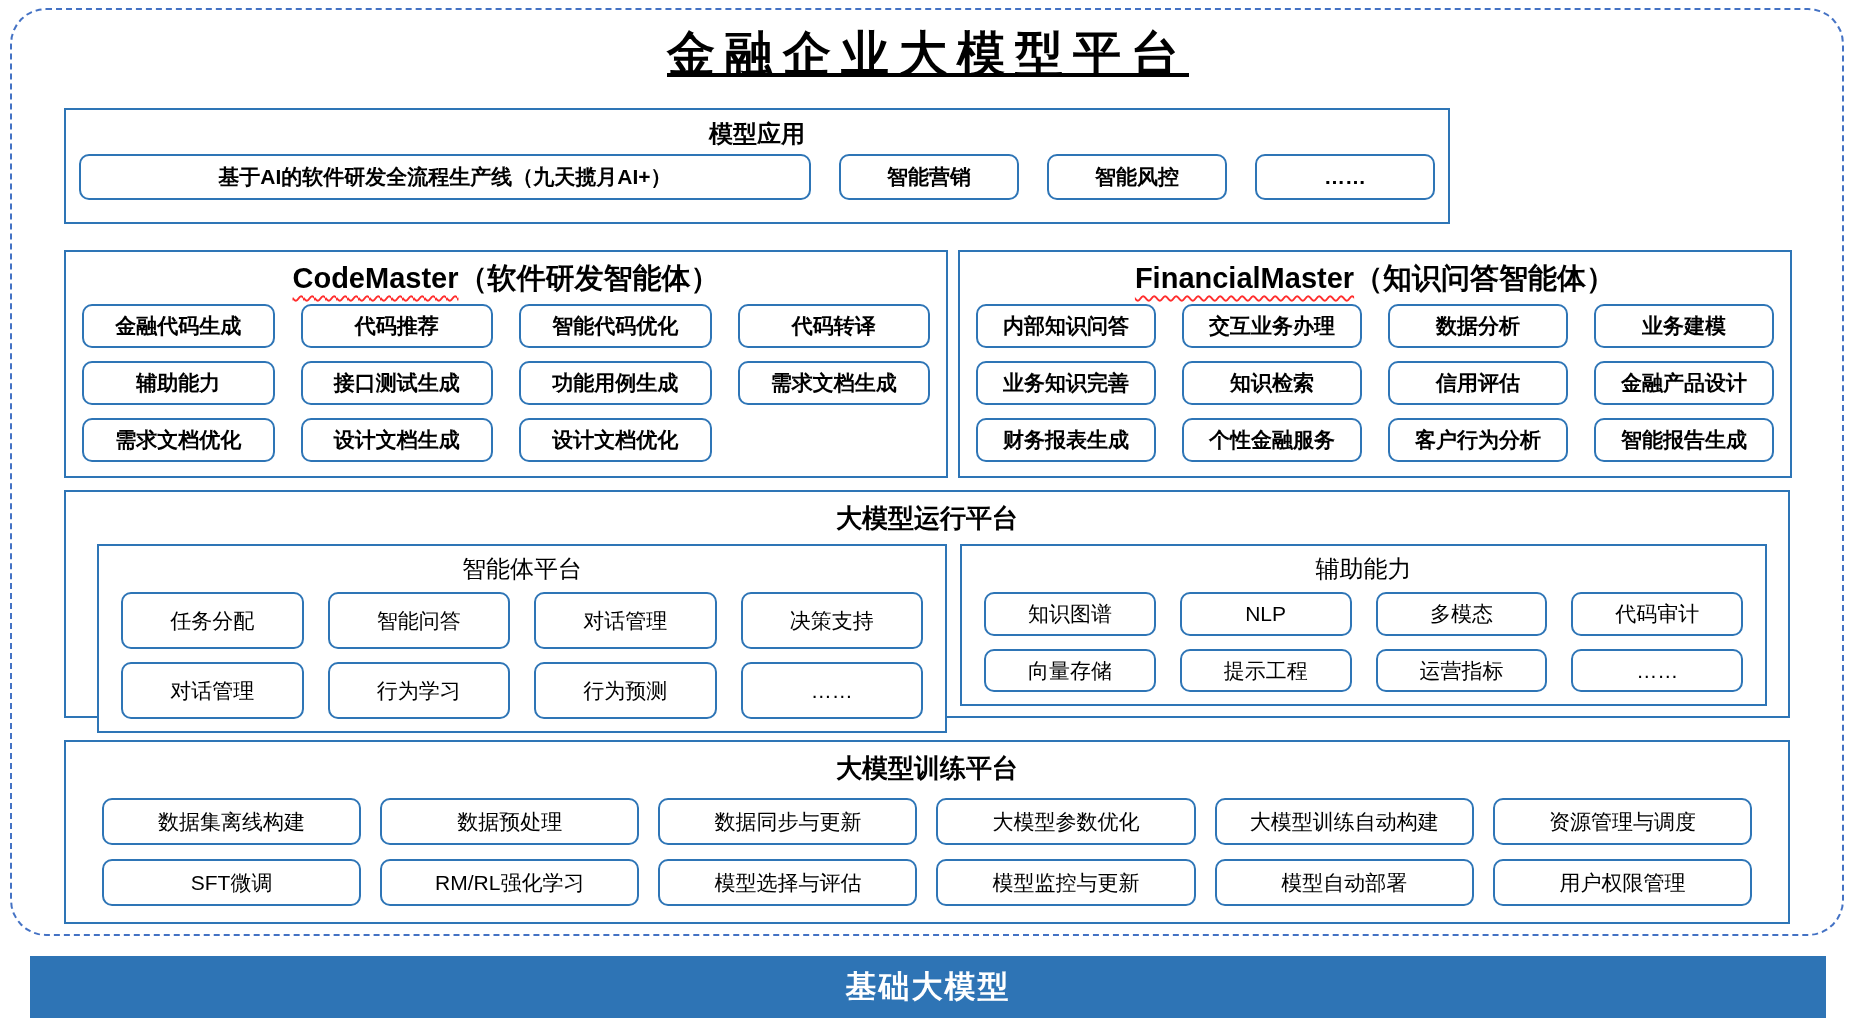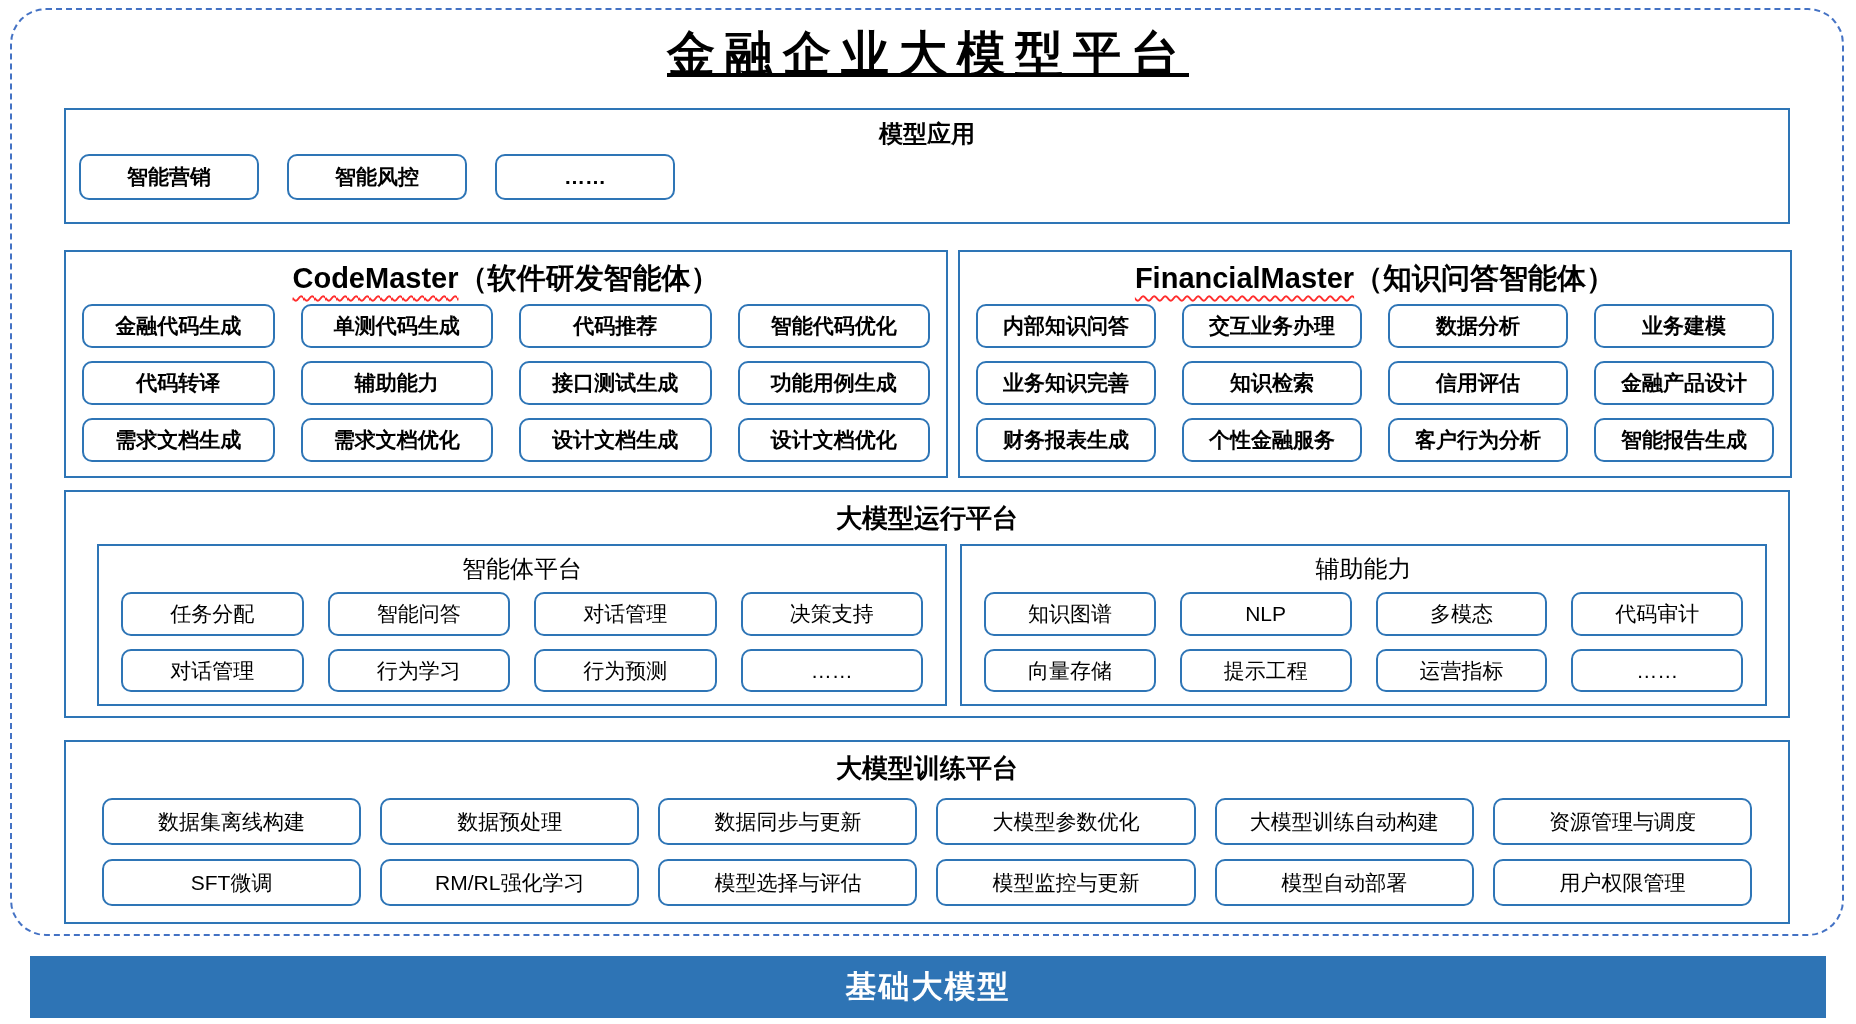--- a/index.html
+++ b/index.html
@@ -20,21 +20,21 @@
 
   .main-title{
     position:absolute;left:0;top:22px;width:100%;text-align:center;
     font-family:"DejaVu Serif",serif;font-weight:bold;font-size:48px;letter-spacing:10px;text-decoration:underline;
   }
 
   .sec{position:absolute;border:2px solid var(--border-blue,#2E75B6);background:#fff;}
   .sec-title{width:100%;text-align:center;font-weight:bold;}
 
   
-  .sec-app{left:64px;top:108px;width:1726px;height:116px;}
+  .sec-app{left:64px;top:108px;width:1386px;height:116px;}
   .sec-app .sec-title{margin-top:8px;font-size:24px;}
   .app-row{position:absolute;left:13px;right:13px;top:44px;height:46px;display:flex;gap:28px;}
 
   .box{
     border:2px solid var(--border-blue,#2E75B6);border-radius:10px;background:#fff;
     display:flex;align-items:center;justify-content:center;text-align:center;
     font-size:21px;line-height:1.1;padding:2px 6px;
   }
   .bold{font-weight:bold;}
   .box-wide{flex:1 1 auto;}
@@ -50,21 +50,21 @@
   }
   .grid4{
     position:absolute;left:16px;right:16px;top:52px;bottom:14px;
     display:grid;grid-template-columns:repeat(4,1fr);gap:13px 26px;
   }
 
   
   .sec-runtime{left:64px;top:490px;width:1726px;height:228px;}
   .sec-runtime > .sec-title{margin-top:9px;font-size:26px;}
   .sub-box{position:absolute;border:2px solid var(--border-blue,#2E75B6);background:#fff;}
-  .sub-agent{left:31px;top:52px;width:850px;height:162px;}
+  .sub-agent{left:31px;top:52px;width:850px;height:189px;}
   .sub-aux{left:894px;top:52px;width:807px;height:162px;}
   .sub-title{width:100%;text-align:center;font-weight:normal;font-size:24px;margin-top:7px;}
   .grid4s{
     position:absolute;left:22px;right:22px;top:46px;bottom:12px;
     display:grid;grid-template-columns:repeat(4,1fr);gap:13px 24px;
   }
   .grid4s .box,.grid6 .box{font-weight:400;}
 
   
   .sec-training{left:64px;top:740px;width:1726px;height:184px;}
@@ -87,33 +87,33 @@
 
 <div class="canvas">
 
   <div class="outer-frame"></div>
 
   <div class="main-title">金融企业大模型平台</div>
 
   <div class="sec sec-app">
     <div class="sec-title">模型应用</div>
     <div class="app-row">
+      <div class="box box-wide bold">基于AI的软件研发全流程生产线（九天揽月AI+）</div>
       <div class="box box-fixed bold">智能营销</div>
       <div class="box box-fixed bold">智能风控</div>
       <div class="box box-fixed bold">……</div>
     </div>
   </div>
 
   <div class="sec sec-code">
     <div class="sec-title agent-title">
       <span class="wavy">CodeMaster</span><span>（软件研发智能体）</span>
     </div>
     <div class="grid4">
       <div class="box bold">金融代码生成</div>
-      <div class="box bold">单测代码生成</div>
       <div class="box bold">代码推荐</div>
       <div class="box bold">智能代码优化</div>
       <div class="box bold">代码转译</div>
       <div class="box bold">辅助能力</div>
       <div class="box bold">接口测试生成</div>
       <div class="box bold">功能用例生成</div>
       <div class="box bold">需求文档生成</div>
       <div class="box bold">需求文档优化</div>
       <div class="box bold">设计文档生成</div>
       <div class="box bold">设计文档优化</div>

